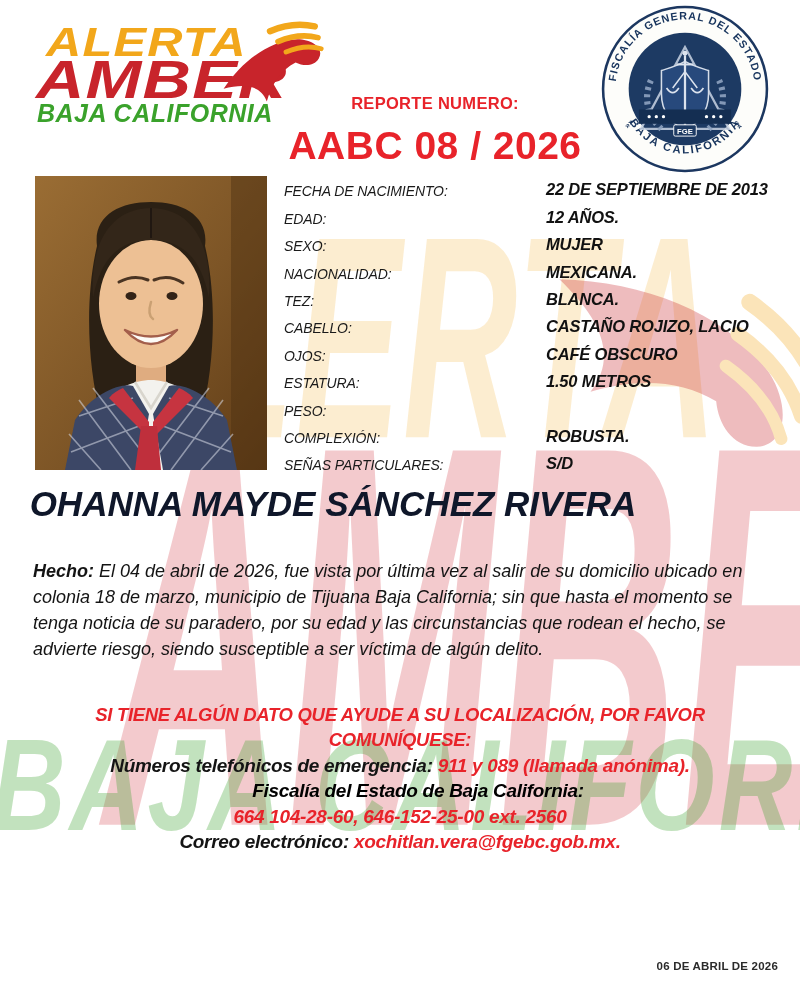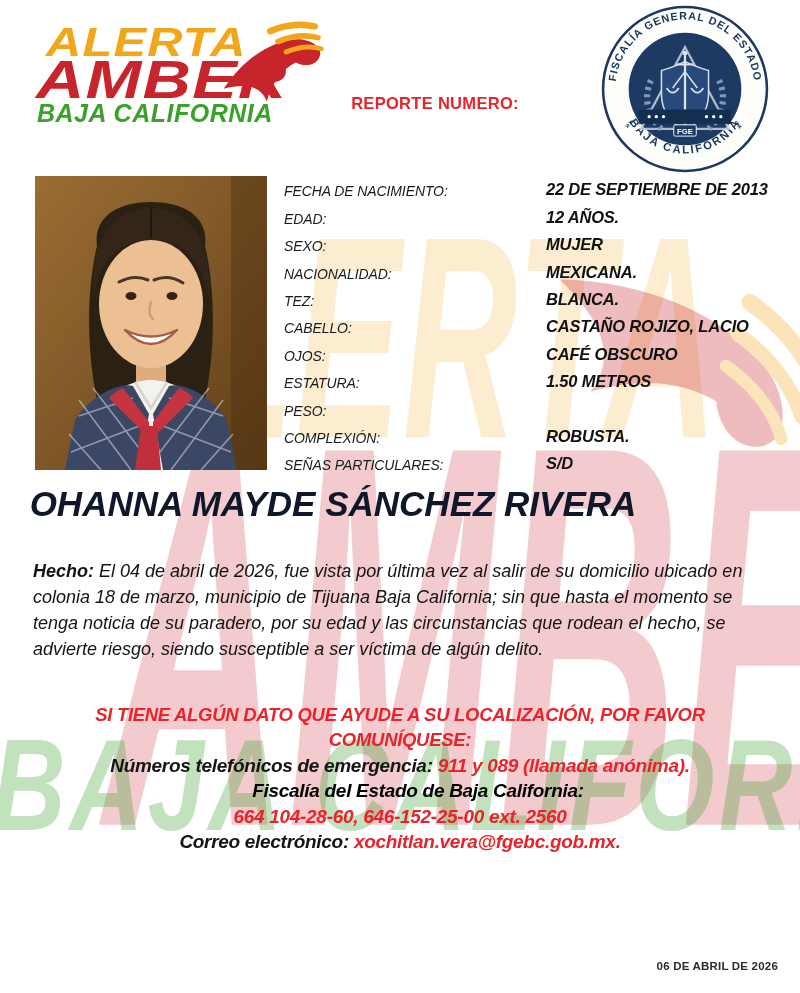--- a/index.html
+++ b/index.html
@@ -82,20 +82,21 @@
   <div class="logo-bc">BAJA CALIFORNIA</div>
   <svg class="logo-swoosh" viewBox="0 0 130 110">
     <path d="M2,86 C26,50 60,26 94,24 C114,24 128,36 121,48 C115,58 102,58 92,53 C74,62 62,80 56,102 C48,80 26,80 2,86 Z" fill="#c8242b"></path>
     <path d="M60,14 Q88,2 116,8" stroke="#f2a71b" stroke-width="8" fill="none" stroke-linecap="round"></path>
     <path d="M70,27 Q96,16 120,22" stroke="#f2a71b" stroke-width="7" fill="none" stroke-linecap="round"></path>
     <path d="M80,40 Q104,30 124,36" stroke="#f2a71b" stroke-width="6" fill="none" stroke-linecap="round"></path>
   </svg>
 
   <div class="report">
     <div class="report-label">REPORTE NUMERO:</div>
+    <div class="report-number">AABC 08 / 2026</div>
   </div>
 
   <svg class="seal" viewBox="0 0 166 166">
     <circle cx="83" cy="83" r="80" fill="#fdfdfa" stroke="#1c3760" stroke-width="2.5"></circle>
     <circle cx="83" cy="83" r="55" fill="#1d3a63"></circle>
     <defs>
       <path id="arcTop" d="M 15,83 A 68,68 0 0 1 151,83"></path>
       <path id="arcBot" d="M 20,83 A 63,63 0 0 0 146,83"></path>
     </defs>
     <text font-size="10.5" font-weight="bold" fill="#16335c" letter-spacing="1">

